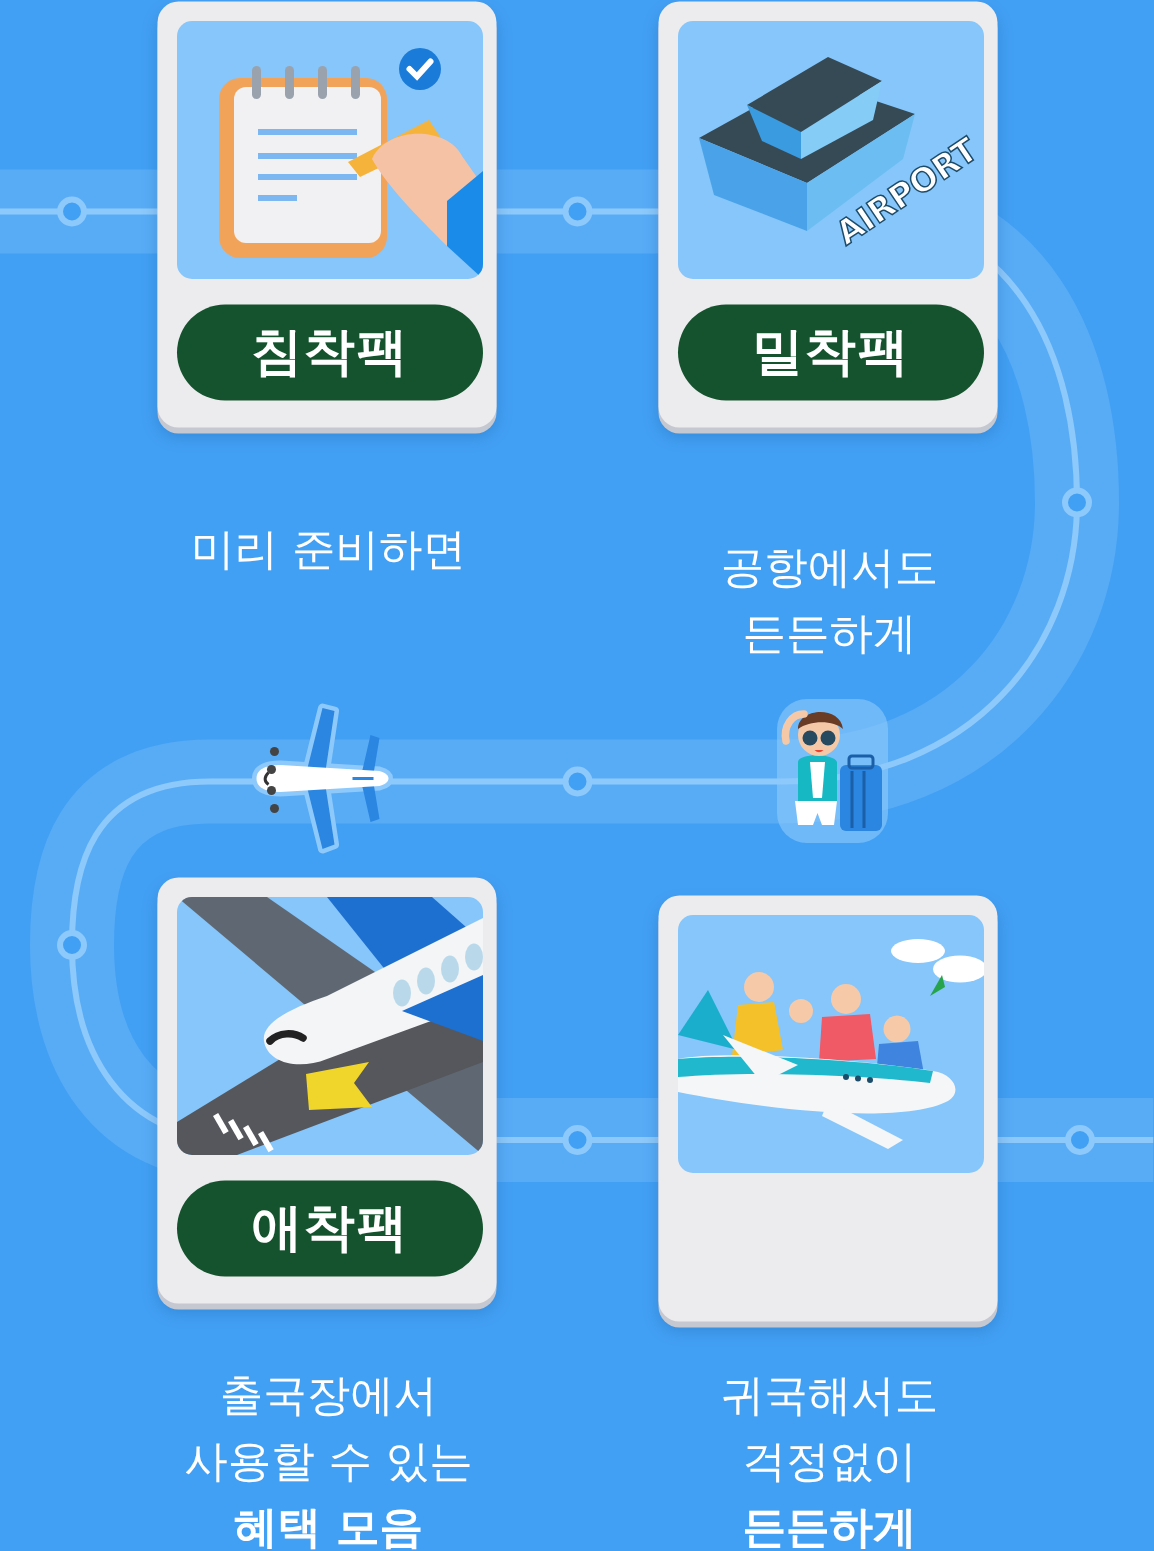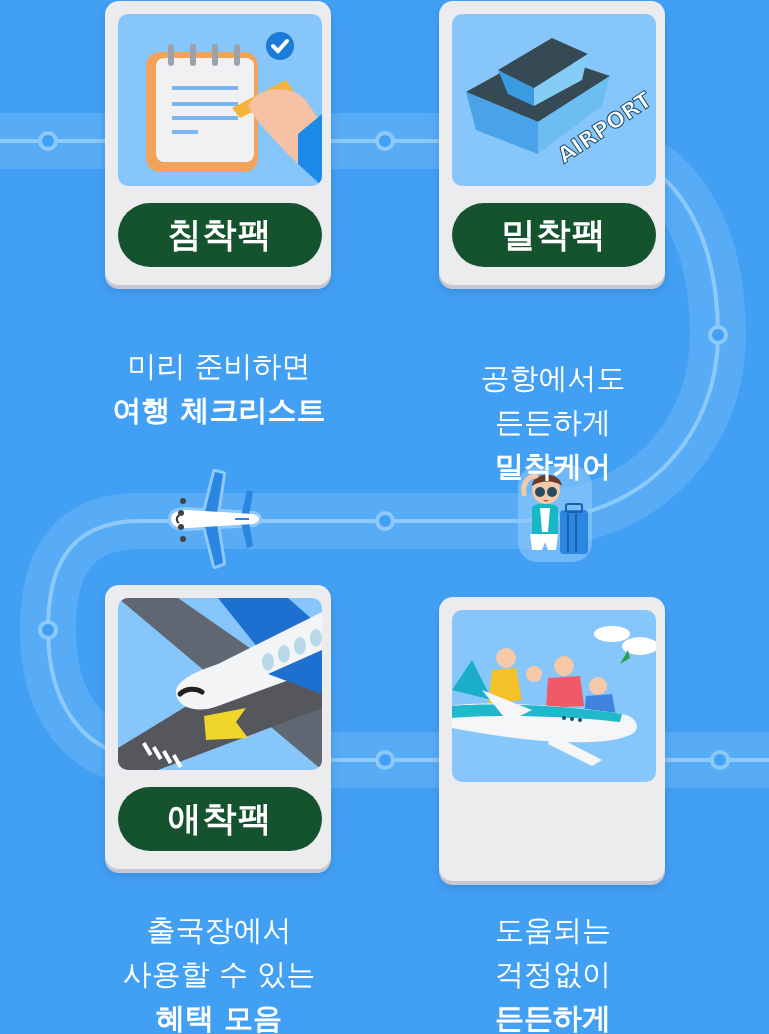--- a/index.html
+++ b/index.html
@@ -177,29 +177,27 @@
           <circle cx="112" cy="108" r="2"></circle>
           <circle cx="120" cy="109" r="2"></circle>
           <circle cx="128" cy="110" r="2"></circle>
         </g>
     </svg>
   </div>
 </div>
 
 <div class="desc" style="left:69px;top:316px;margin-top:28px;">
   <div>미리 준비하면</div>
-  <div class="b">여행 체크리스트</div>
 </div>
 <div class="desc" style="left:403px;top:312px;margin-top:44px;">
   <div>공항에서도</div>
   <div>든든하게</div>
-  <div class="b">밀착케어</div>
 </div>
 <div class="desc" style="left:69px;top:908px;">
   <div>출국장에서</div>
   <div>사용할 수 있는</div>
   <div class="b">혜택 모음</div>
 </div>
 <div class="desc" style="left:403px;top:908px;">
-  <div>도움되는</div>
+  <div>귀국해서도</div>
   <div>걱정없이</div>
   <div class="b">든든하게</div>
 </div>
 
 </body></html>

